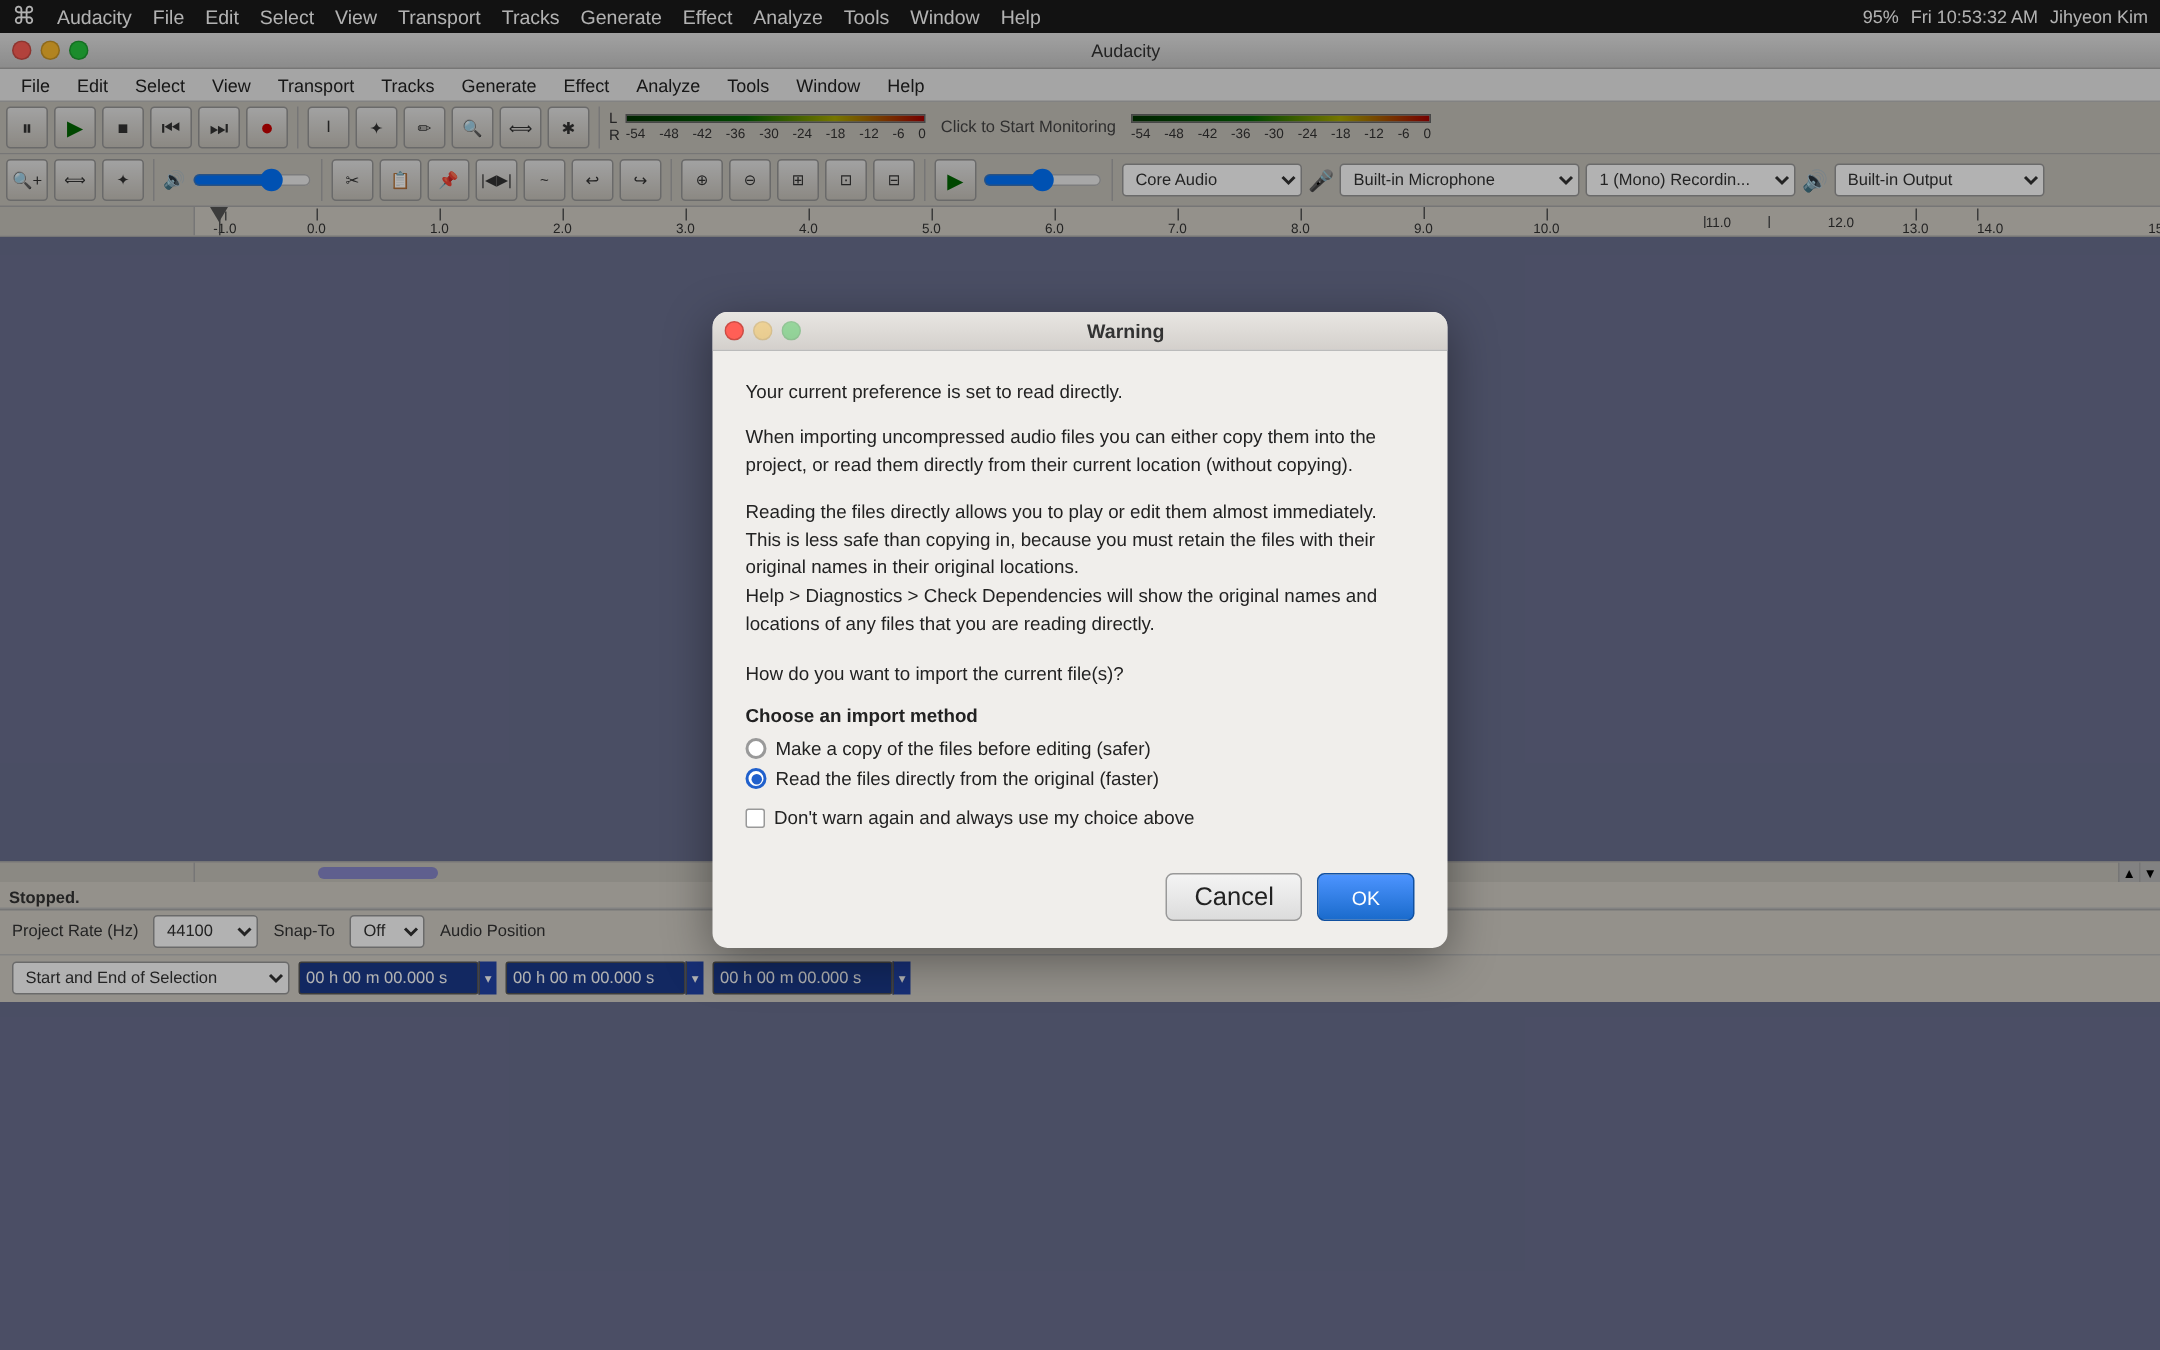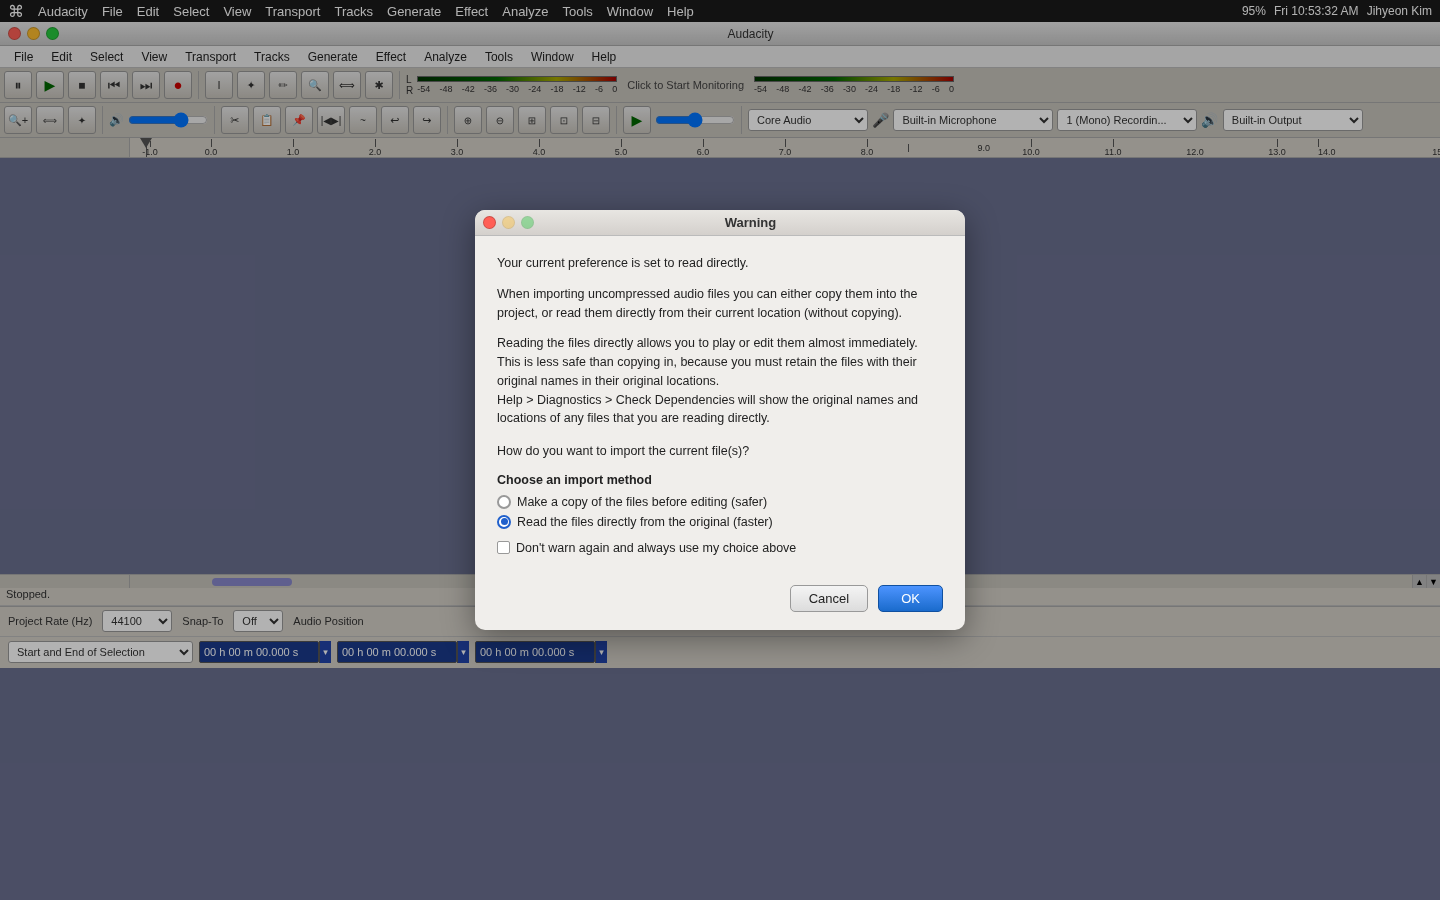--- a/index.html
+++ b/index.html
@@ -242,42 +242,42 @@
       display: flex;
       justify-content: flex-end;
       gap: 10px;
       padding: 10px 22px 18px 22px;
     }
     .btn-cancel {
       padding: 5px 18px;
       background: linear-gradient(180deg, #f4f4f4, #dcdcdc);
       border: 1px solid #999;
       border-radius: 5px;
-      font-size: 13px;
+      font-size: 17px;
       cursor: pointer;
       color: #222;
       margin-left: 18px;
     }
     .btn-ok {
       padding: 5px 22px;
       background: linear-gradient(180deg, #4d94ff, #1a6bcc);
       border: 1px solid #1050a0;
       border-radius: 5px;
       font-size: 13px;
       cursor: pointer;
       color: white;
       font-weight: 500;
     }
 
     .stopped-bar {
       height: 18px;
       background: #d4d0c8;
       border-bottom: 1px solid #bbb;
-      display: flex; align-items: flex-start; padding: 0 6px;
-      font-size: 11px; color: #333;
+      display: flex; align-items: flex-end; padding: 0 6px;
+      font-size: 11px; color: #333; font-weight: bold;
     }
   </style>
 </head>
 <body>
 
 <div class="menubar">
   <span class="menubar-apple">⌘</span>
   <span class="menubar-item">Audacity</span>
   <span class="menubar-item">File</span>
   <span class="menubar-item">Edit</span>
@@ -460,33 +460,33 @@
           <span style="font-size:9px;color:#333;">6.0</span>
         </div>
         <div style="width:82px;display:flex;flex-direction:column;align-items:center;justify-content:flex-end;height:100%;">
           <div style="width:1px;height:8px;background:#555;"></div>
           <span style="font-size:9px;color:#333;">7.0</span>
         </div>
         <div style="width:82px;display:flex;flex-direction:column;align-items:center;justify-content:flex-end;height:100%;">
           <div style="width:1px;height:8px;background:#555;"></div>
           <span style="font-size:9px;color:#333;">8.0</span>
         </div>
-        <div style="width:82px;display:flex;flex-direction:row;align-items:center;justify-content:space-between;height:100%;">
+        <div style="width:82px;display:flex;flex-direction:column;align-items:center;justify-content:space-between;height:100%;">
           <div style="width:1px;height:8px;background:#555;"></div>
           <span style="font-size:9px;color:#333;">9.0</span>
         </div>
         <div style="width:82px;display:flex;flex-direction:column;align-items:center;justify-content:flex-end;height:100%;">
           <div style="width:1px;height:8px;background:#555;"></div>
           <span style="font-size:9px;color:#333;">10.0</span>
         </div>
-        <div style="width:82px;display:flex;flex-direction:column;align-items:center;justify-content:flex-end;height:100%;">
+        <div style="width:82px;display:flex;flex-direction:row;align-items:center;justify-content:flex-end;height:100%;">
           <div style="width:1px;height:8px;background:#555;"></div>
           <span style="font-size:9px;color:#333;">11.0</span>
         </div>
-        <div style="width:82px;display:flex;flex-direction:column;align-items:center;justify-content:flex-end;height:100%;gap:38px;">
+        <div style="width:82px;display:flex;flex-direction:row;align-items:center;justify-content:flex-end;height:100%;gap:38px;">
           <div style="width:1px;height:8px;background:#555;"></div>
           <span style="font-size:9px;color:#333;">12.0</span>
         </div>
         <div style="width:82px;display:flex;flex-direction:column;align-items:center;justify-content:flex-end;height:100%;">
           <div style="width:1px;height:8px;background:#555;"></div>
           <span style="font-size:9px;color:#333;">13.0</span>
         </div>
         <div style="width:82px;display:flex;flex-direction:column;align-items:flex-start;justify-content:flex-end;height:100%;">
           <div style="width:1px;height:8px;background:#555;"></div>
           <span style="font-size:9px;color:#333;">14.0</span>

